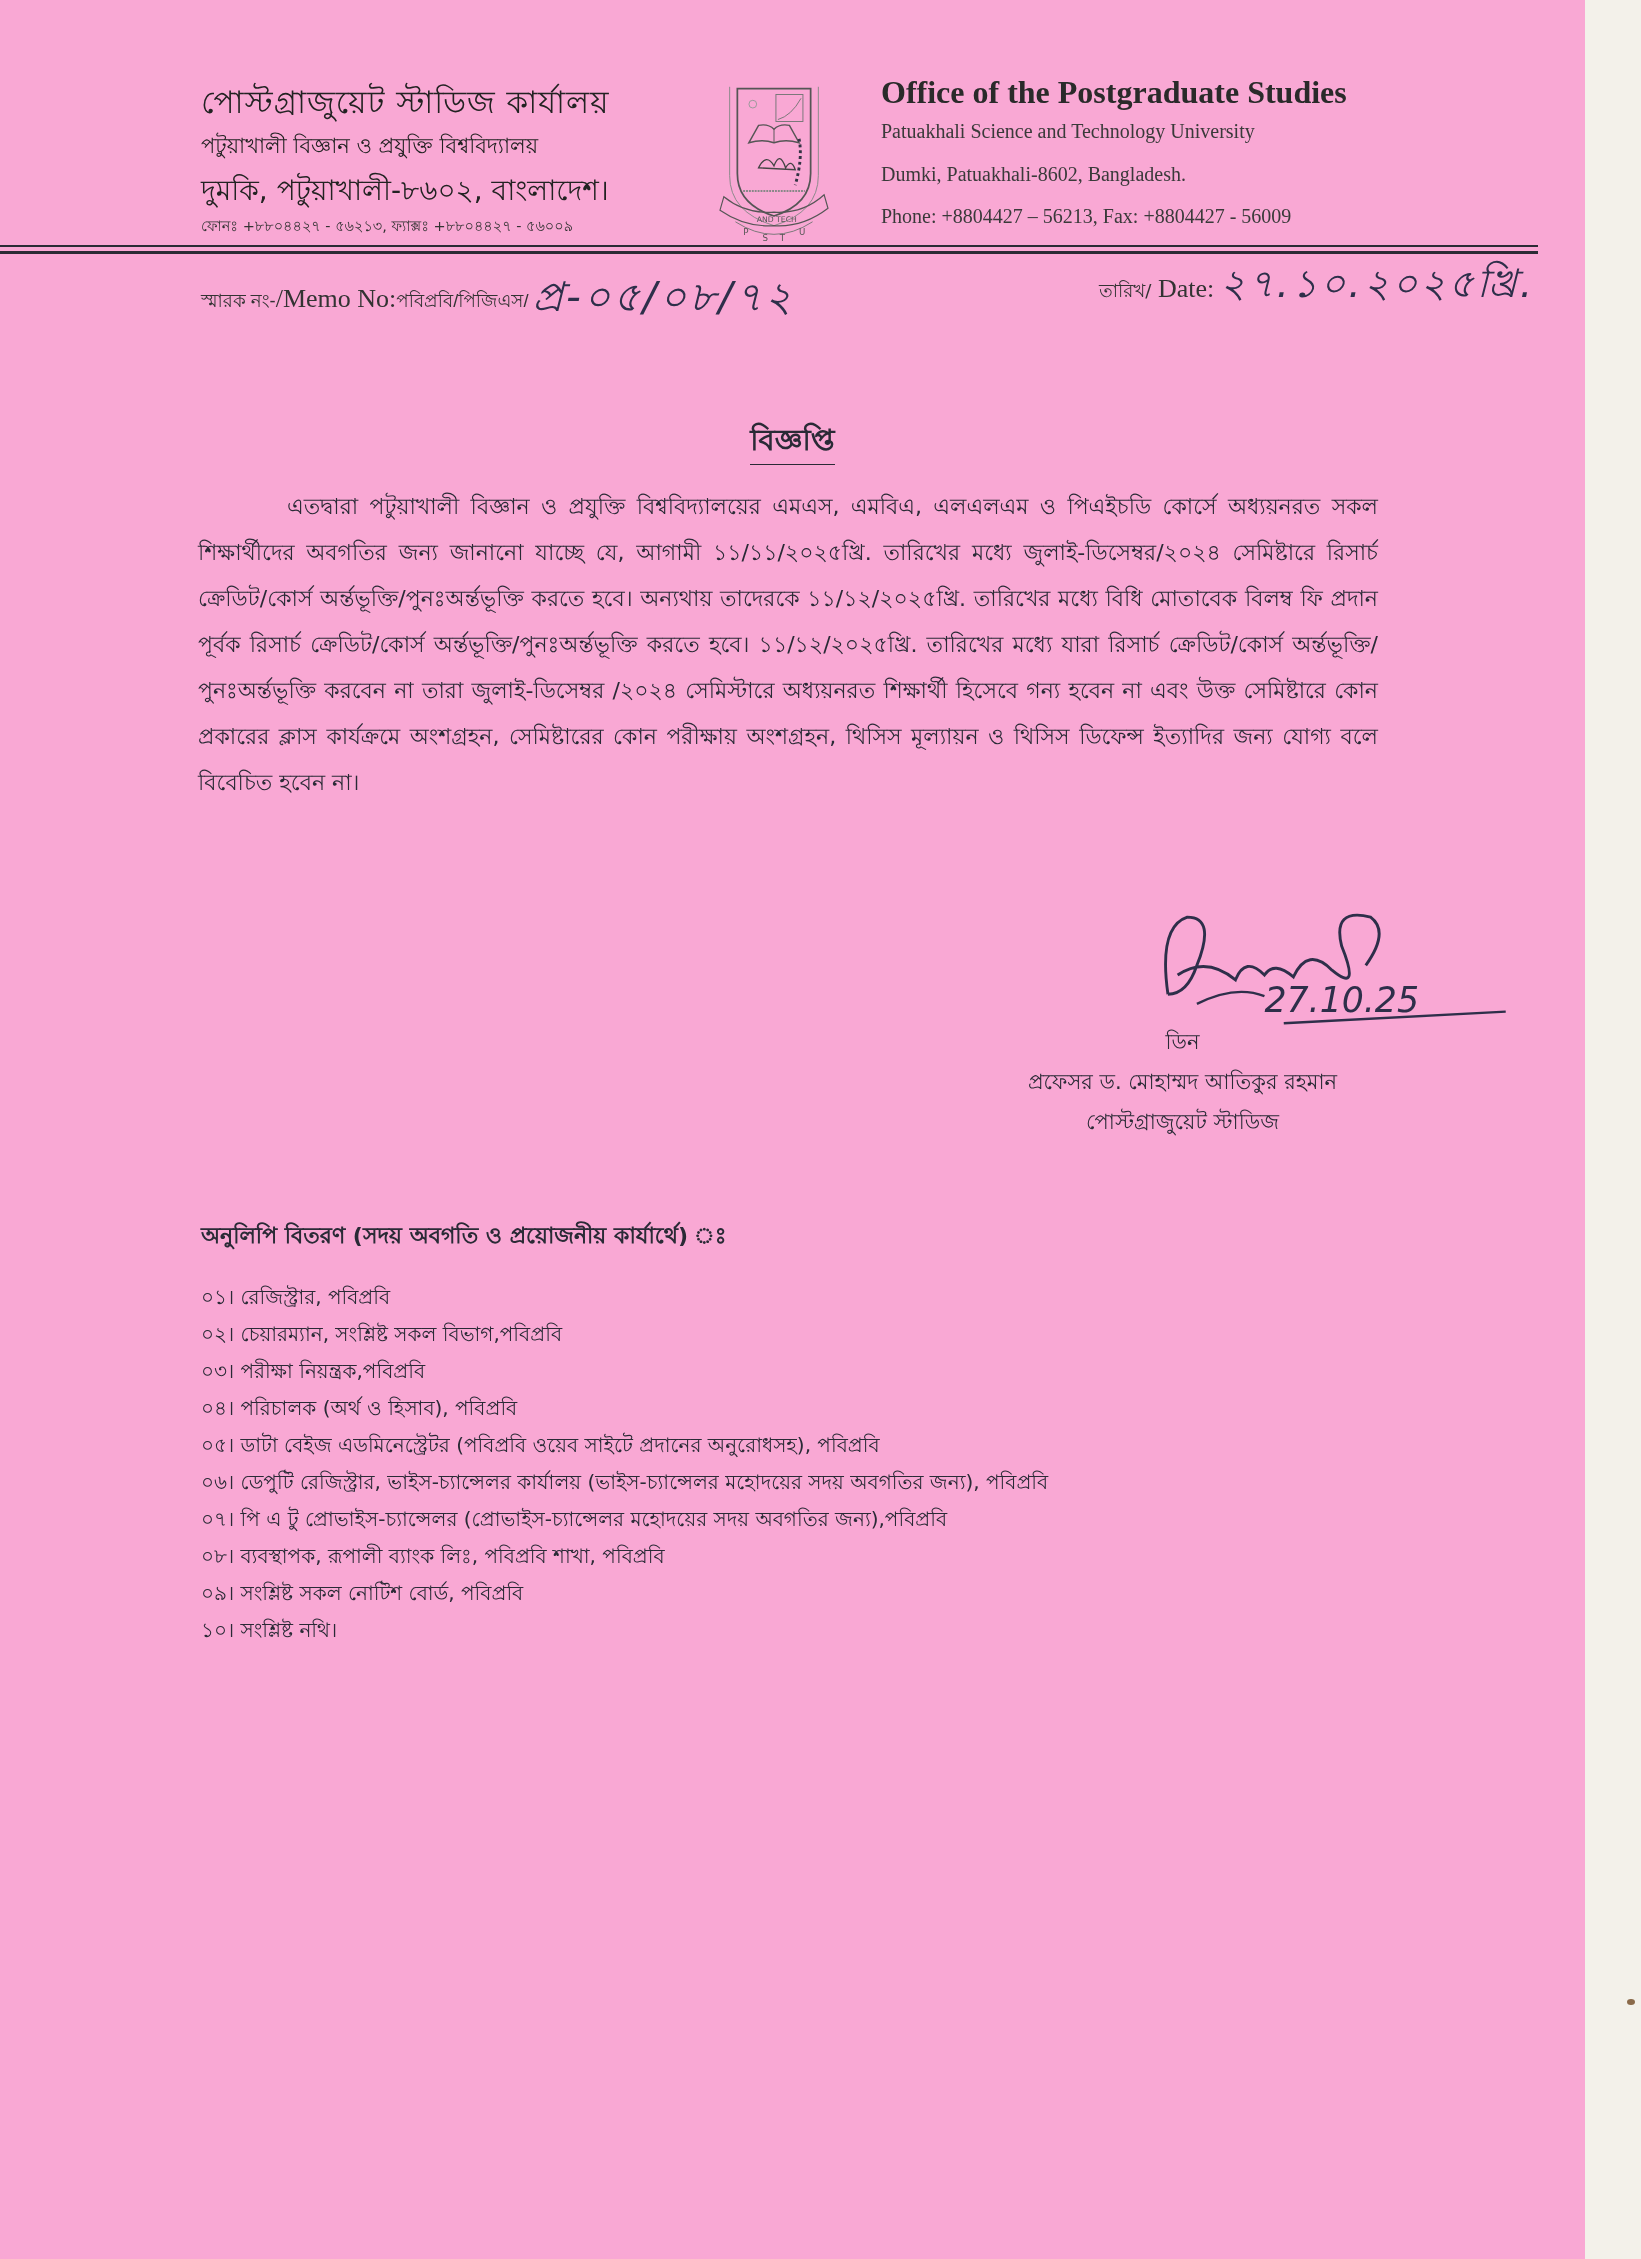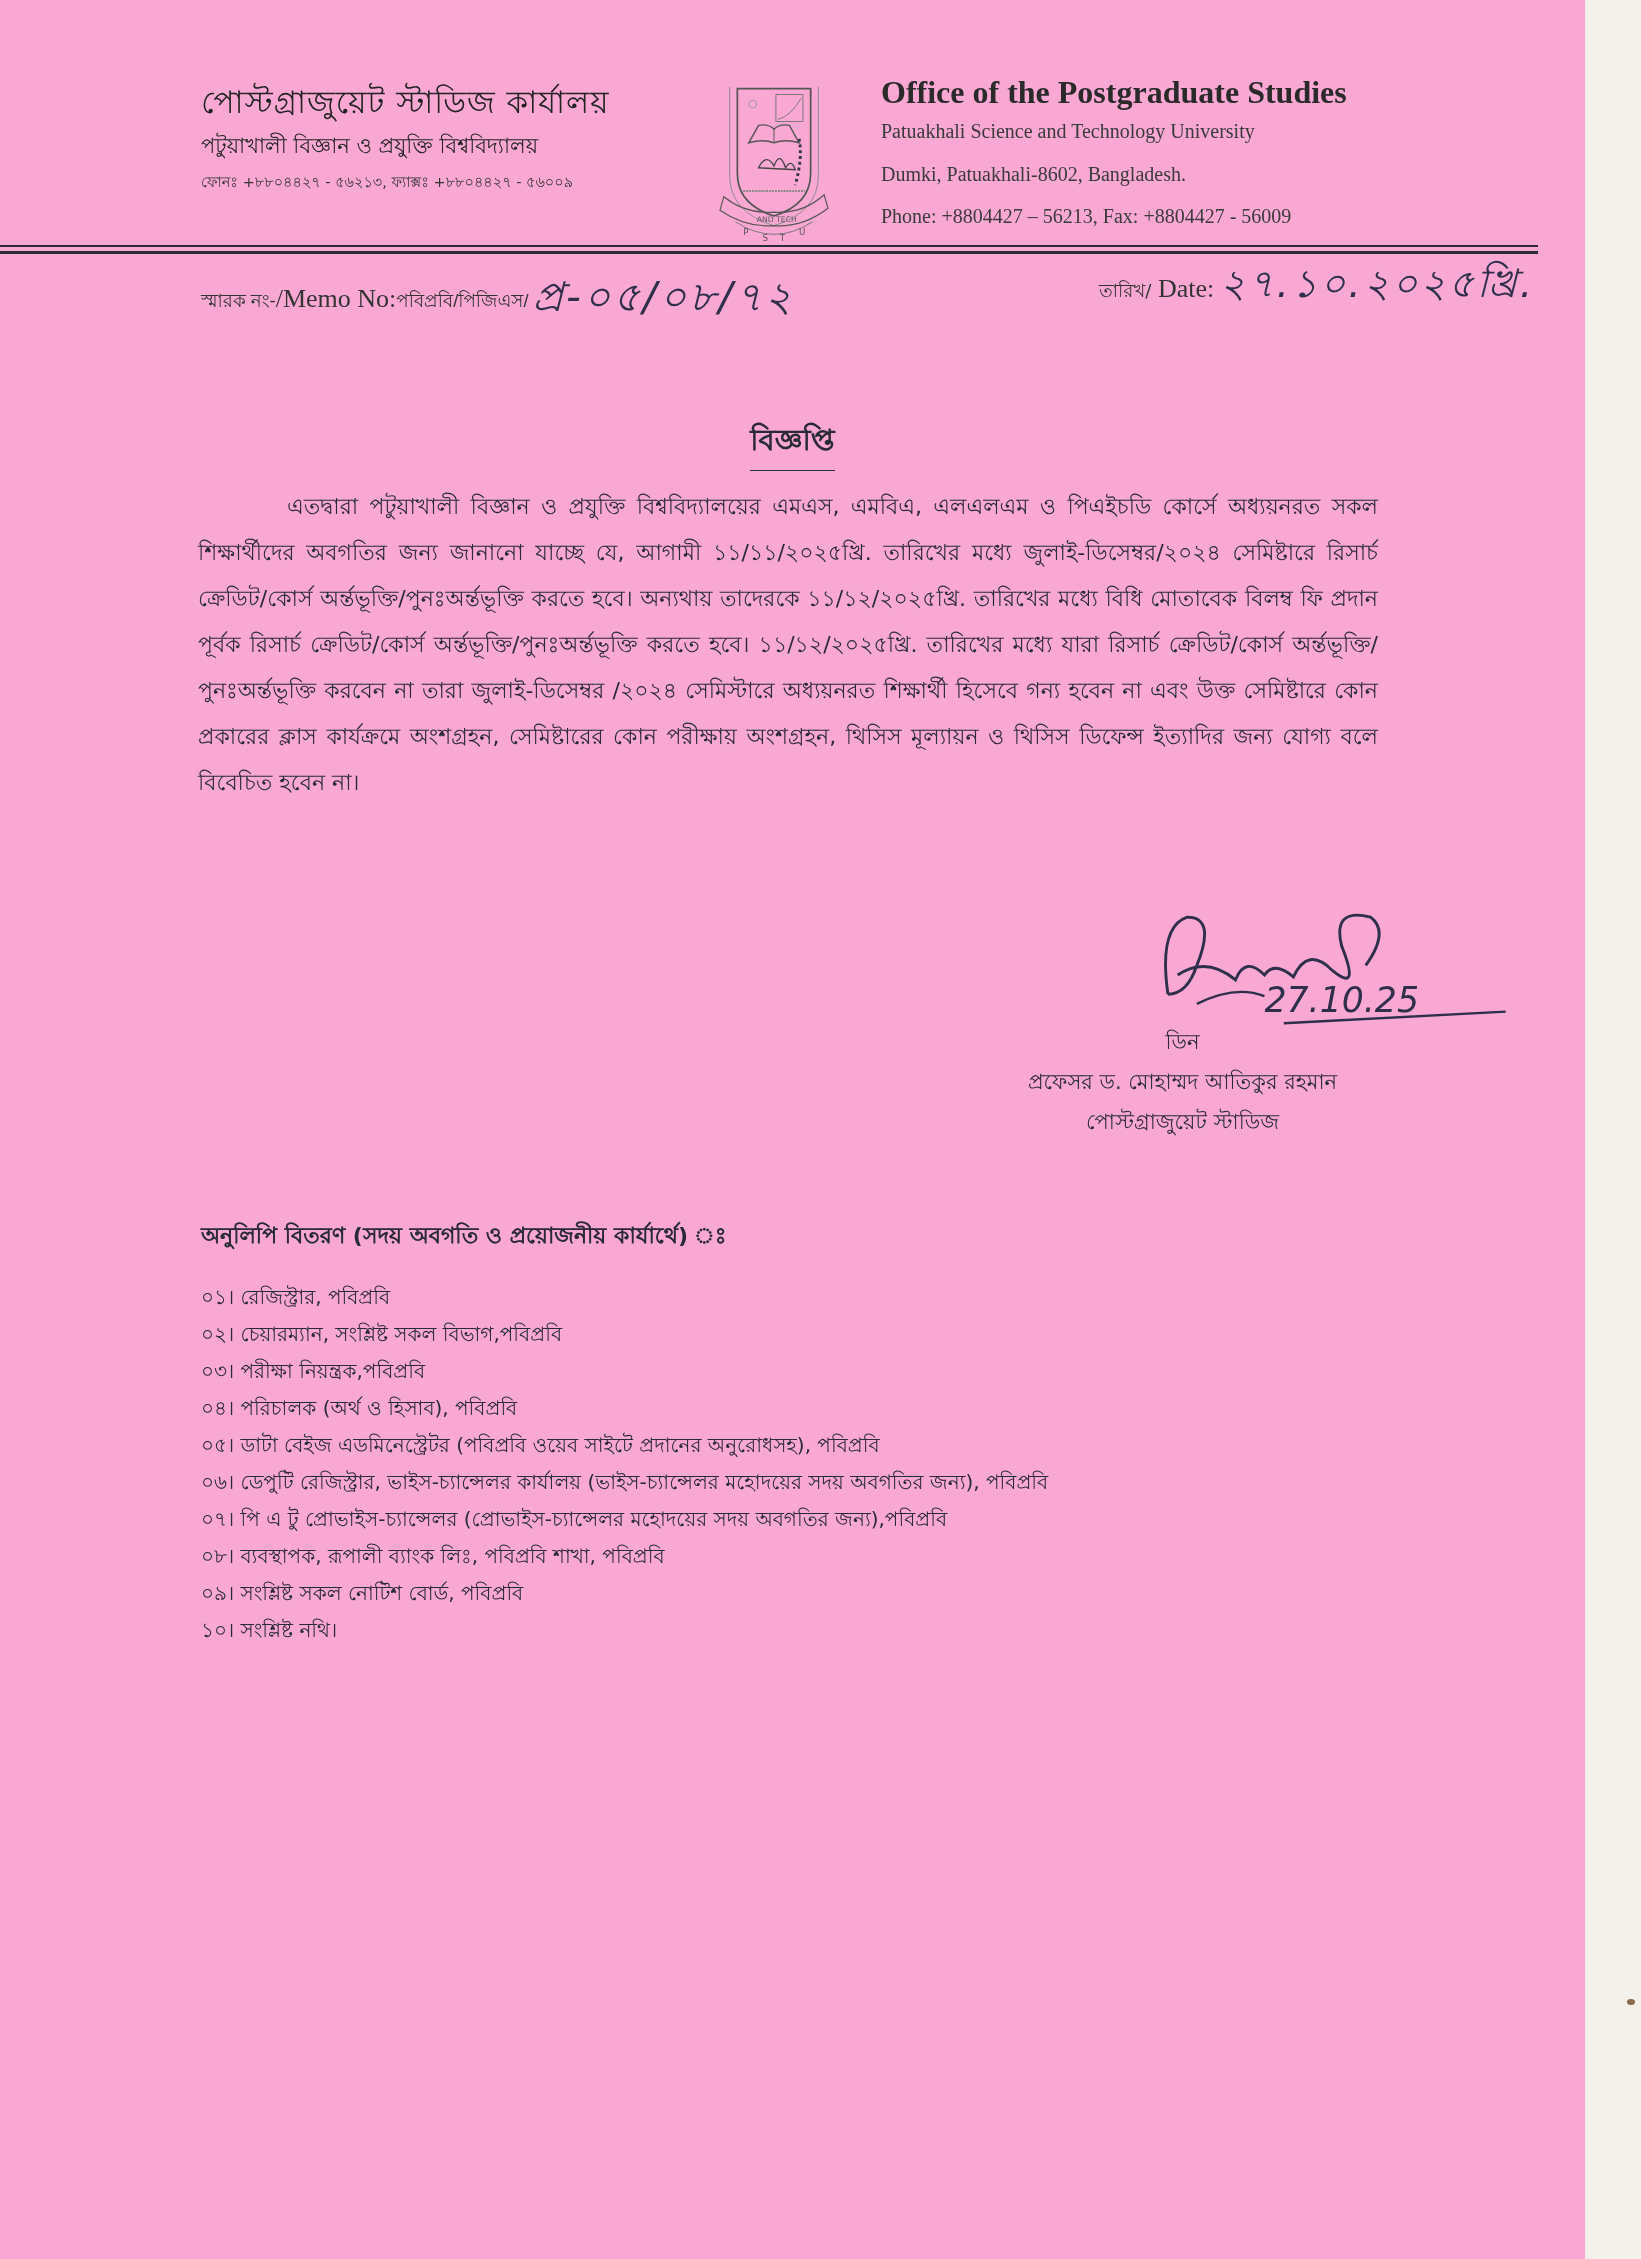--- a/index.html
+++ b/index.html
@@ -41,21 +41,21 @@
   .memo { position:absolute; left:201px; top:261px; font-family:"Liberation Serif", serif; font-size:26px; color:#333; white-space:nowrap; }
   .memo .bn { font-family:Liberation Sans, sans-serif; font-size:18.3px; }
   .hand { font-family:"DejaVu Sans", sans-serif; color:#2e2f4a; font-style:italic; }
   .memo .hand { font-size:41px; letter-spacing:2.9px; position:relative; top:3.9px; margin-left:3.9px; }
   .date { position:absolute; left:1099px; top:253px; font-family:"Liberation Serif", serif; font-size:26px; color:#333; white-space:nowrap; }
   .date .bn { font-family:"DejaVu Sans", sans-serif; font-size:18.3px; }
   .date .hand { font-size:39px; letter-spacing:2.9px; margin-left:5.8px; }
 
   
   .title { position:absolute; left:0; width:1585px; top:417px; text-align:center; }
-  .title span { font-family:"DejaVu Sans", sans-serif; font-size:29px; font-weight:bold; color:#2a2a36; border-bottom:1.9px solid #2a2a36; padding-bottom:13px; }
+  .title span { font-family:"DejaVu Sans", sans-serif; font-size:29px; font-weight:bold; color:#2a2a36; border-bottom:1.9px solid #2a2a36; padding-bottom:7px; }
 
   
   .body-para {
     position:absolute; left:198px; top:484px; width:1180px;
     font-family:"DejaVu Sans", sans-serif; font-size:22px; line-height:46px;
     text-align:justify; text-indent:89px; color:#2a2a36;
   }
 
   
   .signature { position:absolute; left:1139px; top:888px; width:386px; height:145px; }
@@ -69,20 +69,21 @@
   .cc-list li { white-space:nowrap; }
 </style>
 </head>
 <body>
 
 <div class="paper">
 
   <div class="hdr-bn">
     <div class="l1">পোস্টগ্রাজুয়েট স্টাডিজ কার্যালয়</div>
     <div class="l2">পটুয়াখালী বিজ্ঞান ও প্রযুক্তি বিশ্ববিদ্যালয়</div>
+    <div class="l3">দুমকি, পটুয়াখালী-৮৬০২, বাংলাদেশ।</div>
     <div class="l4">ফোনঃ +৮৮০৪৪২৭ - ৫৬২১৩, ফ্যাক্সঃ +৮৮০৪৪২৭ - ৫৬০০৯</div>
   </div>
 
   <div class="logo">
     <svg width="116" height="162" viewBox="0 0 120 168">
       <path d="M22 8 H98 V96 Q98 128 60 140 Q22 128 22 96 Z" fill="none" stroke="#555" stroke-width="1.8"></path>
       <path d="M14 6 V98 Q14 136 60 150 Q106 136 106 98 V6" fill="none" stroke="#888" stroke-width="1"></path>
       <rect x="62" y="14" width="28" height="28" fill="none" stroke="#777" stroke-width="1"></rect>
       <path d="M64 40 Q78 36 88 18" fill="none" stroke="#777" stroke-width="1"></path>
       <circle cx="38" cy="24" r="4" fill="none" stroke="#999" stroke-width="1"></circle>

